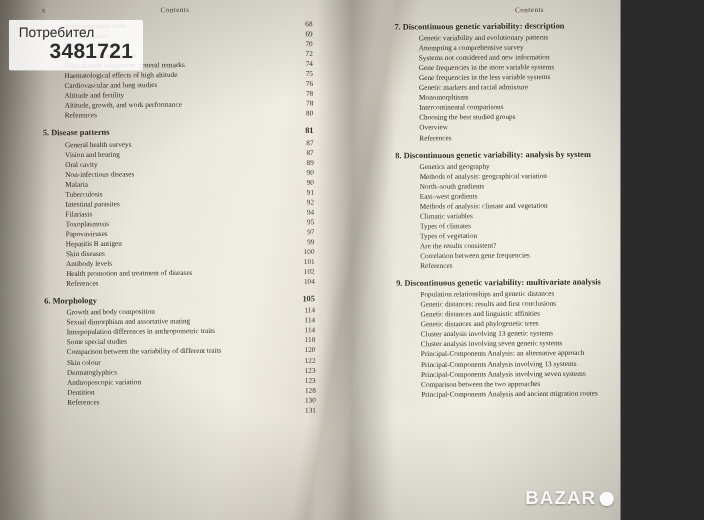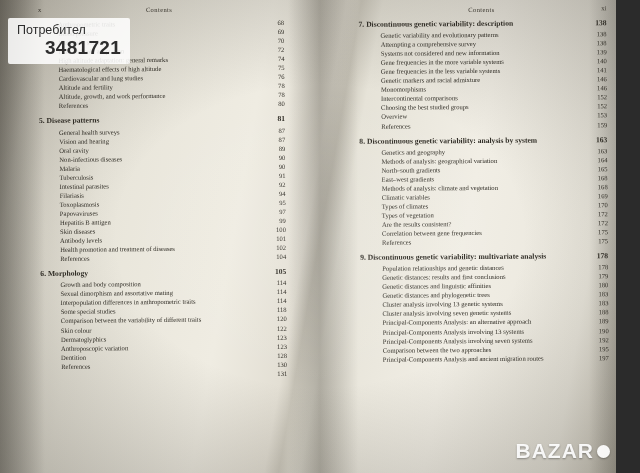--- a/index.html
+++ b/index.html
@@ -8,21 +8,21 @@
     background: #2b2b2b;
   }
   body {
     width: 640px;
     height: 473px;
     overflow: hidden;
     font-family: "Liberation Serif", serif;
   }
   .photo {
     position: relative;
-    width: 616px;
+    width: 564px;
     height: 473px;
     background: #5a5a58;
     overflow: hidden;
   }
   
   .spread {
     position: absolute;
     left: 0px;
     top: 0px;
     width: 640px;
@@ -129,21 +129,21 @@
   }
   
   .wm-logo {
     position: absolute;
     right: 6px;
     bottom: 10px;
     display: flex;
     align-items: center;
     font-family: "Liberation Sans", sans-serif;
     font-weight: bold;
-    font-size: 21px;
+    font-size: 17px;
     letter-spacing: 1px;
     color: rgba(255,255,255,0.92);
     text-shadow: 0 1px 2px rgba(0,0,0,0.35);
     text-align: right;
   }
   .wm-logo .dot {
     display: inline-block;
     width: 13px;
     height: 13px;
     background: rgba(255,255,255,0.92);

